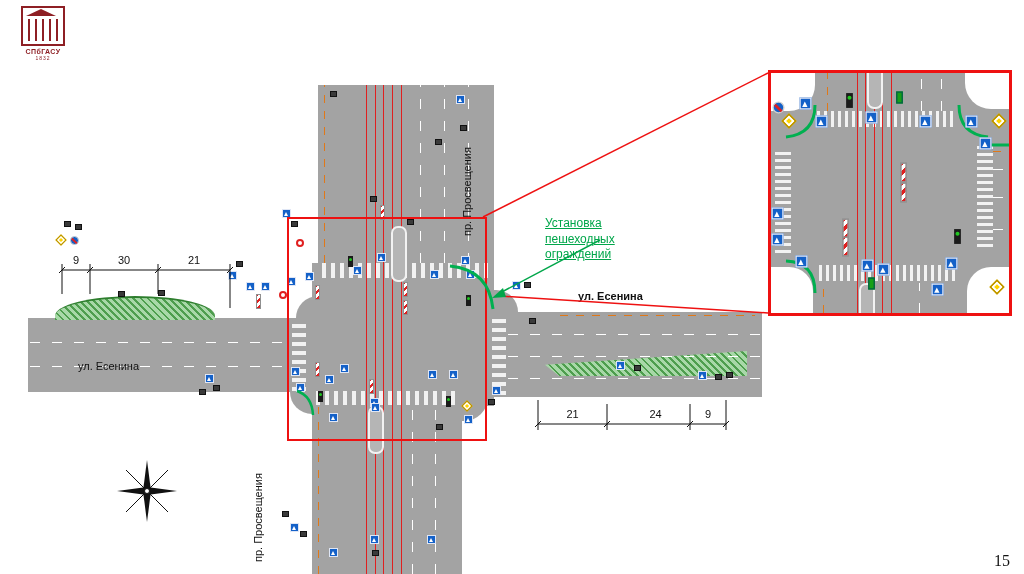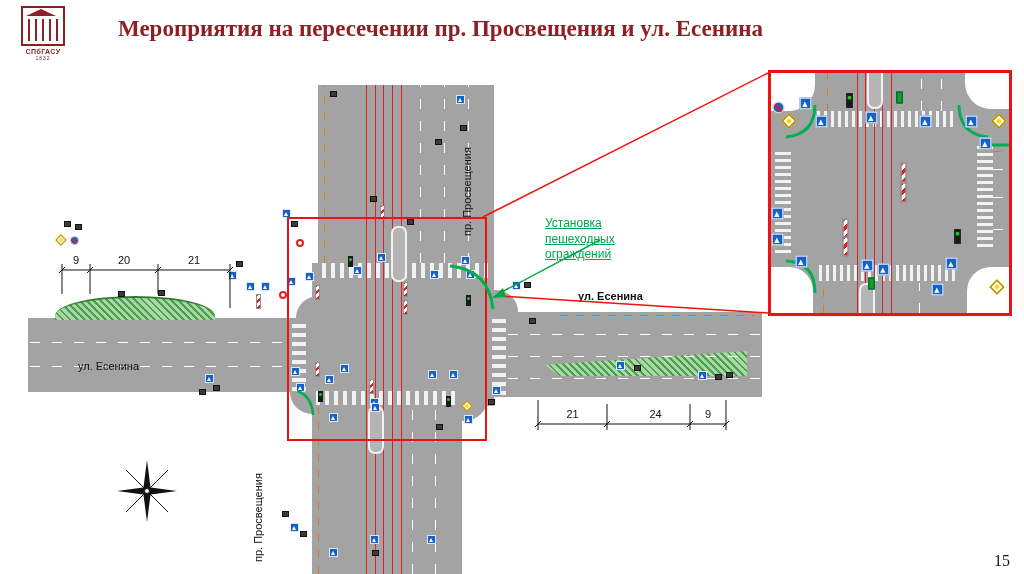--- a/index.html
+++ b/index.html
@@ -111,21 +111,20 @@
 <div id="canvas">
 
   <div class="logo">
     <div class="emblem">
       <div class="pediment"></div>
       <div class="columns"></div>
     </div>
     <div class="logo-org">СПбГАСУ</div>
     <div class="logo-year">1832</div>
   </div>
-  <div class="title">Мероприятия на пересечении пр. Просвещения и ул. Есенина</div>
 
   <div id="plan">
     <div class="road" id="road-vt"></div>
     <div class="road" id="road-vb"></div>
     <div class="road" id="road-hl"></div>
     <div class="road" id="road-hr"></div>
     <div class="road" id="road-x"></div>
     <div class="fillet" id="f-tl"></div>
     <div class="fillet" id="f-tr"></div>
     <div class="fillet" id="f-bl"></div>
@@ -236,21 +235,21 @@
   <div id="focus-rect"></div>
 
   <div class="street vert" id="lbl-top">пр. Просвещения</div>
   <div class="street vert" id="lbl-bottom">пр. Просвещения</div>
   <div class="street" id="lbl-right">ул. Есенина</div>
   <div class="street" id="lbl-left">ул. Есенина</div>
 
   <div id="annot">Установка пешеходных ограждений</div>
 
   <div class="dim-label" style="left:62px;top:254px;width:28px;">9</div>
-  <div class="dim-label" style="left:90px;top:254px;width:68px;">20</div>
+  <div class="dim-label" style="left:90px;top:254px;width:68px;">30</div>
   <div class="dim-label" style="left:158px;top:254px;width:72px;">21</div>
   <div class="dim-label" style="left:538px;top:408px;width:69px;">21</div>
   <div class="dim-label" style="left:607px;top:408px;width:97px;">24</div>
   <div class="dim-label" style="left:690px;top:408px;width:36px;">9</div>
 
   <svg id="overlay" width="1024" height="574">
     <g stroke="#111" stroke-width="1">
       <line x1="62" y1="270" x2="230" y2="270"></line>
       <line x1="62" y1="264" x2="62" y2="294"></line>
       <line x1="90" y1="264" x2="90" y2="294"></line>

